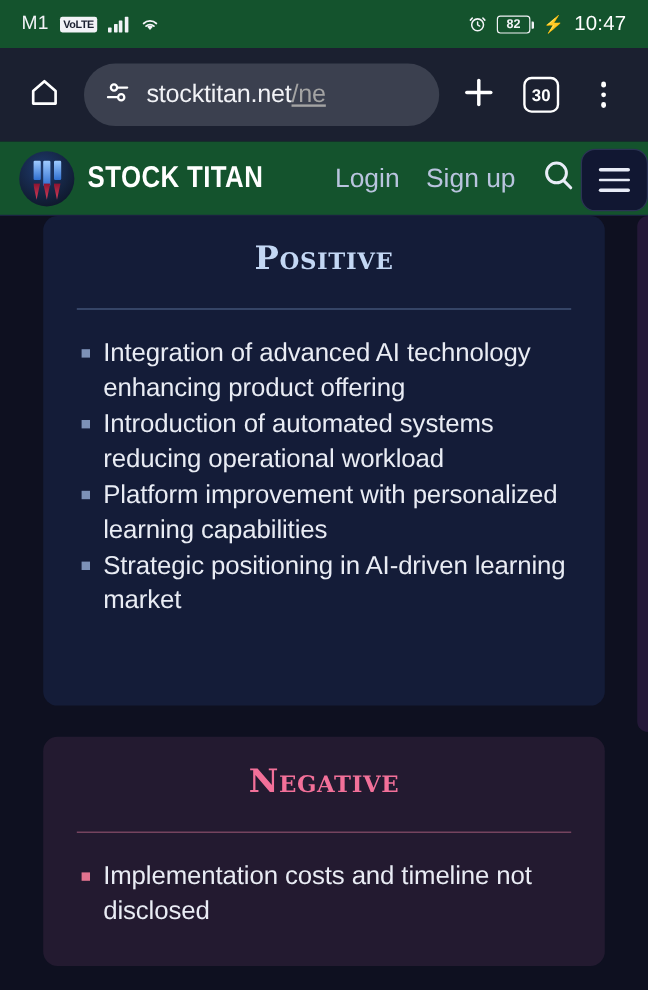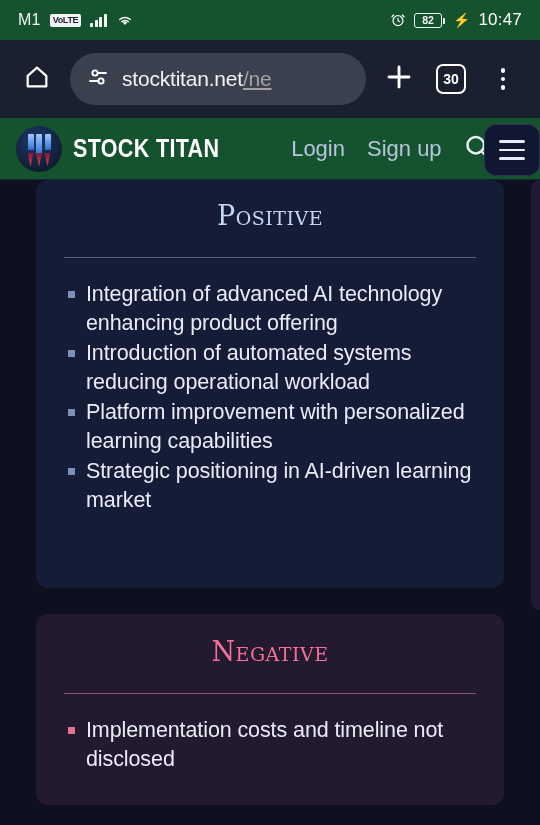--- a/index.html
+++ b/index.html
@@ -113,21 +113,21 @@
     width:6px; height:14px; display:block;
     background:linear-gradient(#8d1430,#d6415f);
     clip-path:polygon(0 0,100% 0,50% 100%);
   }
   .brand{
     font-size:25px; font-weight:bold; color:#ffffff;
     letter-spacing:.4px; margin-left:11px;
     transform:scaleX(.86); transform-origin:left center;
     white-space:nowrap;
   }
-  .nav{ display:flex; align-items:center; gap:22px; margin-left:48px; }
+  .nav{ display:flex; align-items:center; gap:22px; margin-left:36px; }
   .nav a{ font-size:22px; color:#b9c4de; text-decoration:none; white-space:nowrap; }
   .search-ic{ margin-left:20px; display:flex; align-items:center; }
   .hamburger{
     position:absolute; right:0; top:6px;
     width:56px; height:52px;
     border:1px solid #2b3354; border-radius:12px;
     display:flex; flex-direction:column; align-items:center; justify-content:center; gap:6px;
     background:#111732;
   }
   .hamburger i{ display:block; width:26px; height:2.4px; background:#e8ecf7; border-radius:2px; }
@@ -148,21 +148,21 @@
     height:408px;
   }
   .card.negative{
     background:#231a30;
     margin-top:26px;
     padding-top:22px;
   }
   .card-title{
     text-align:center;
     font-family:"DejaVu Serif", serif;
-    font-weight:normal;
+    font-weight:bold;
     font-variant:small-caps;
     font-size:27px;
     letter-spacing:.5px;
   }
   .positive .card-title{ color:#c3d7f4; }
   .negative .card-title{ color:#f27099; }
   .divider{ height:1px; margin:26px 2px 0 2px; }
   .positive .divider{ background:#4d5f85; }
   .negative .divider{ background:#8a4f6b; }
   ul.bullets{ list-style:none; margin-top:22px; }

